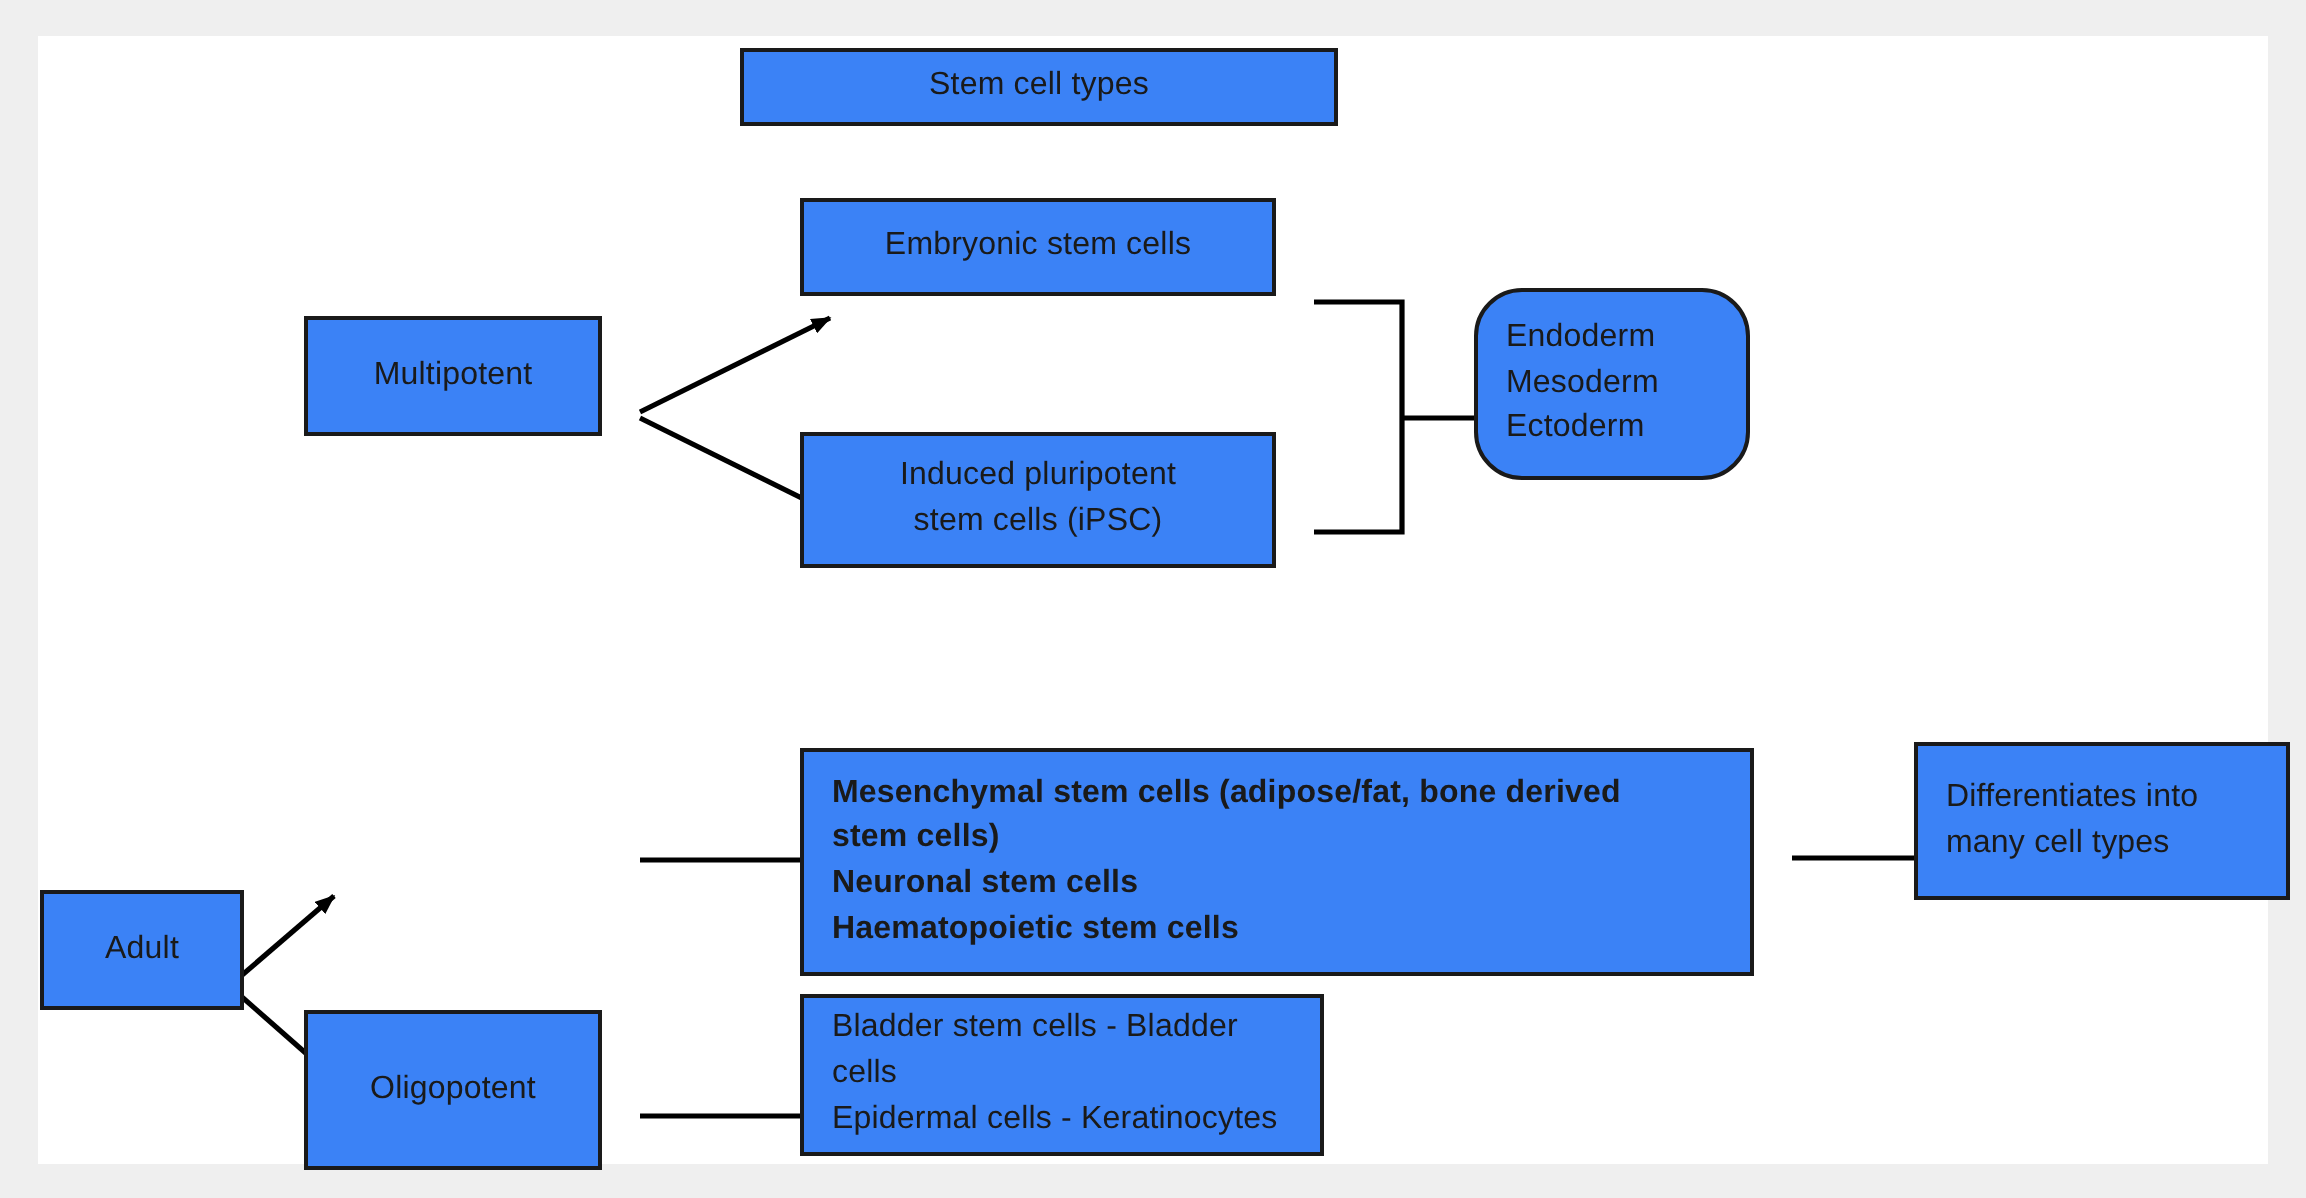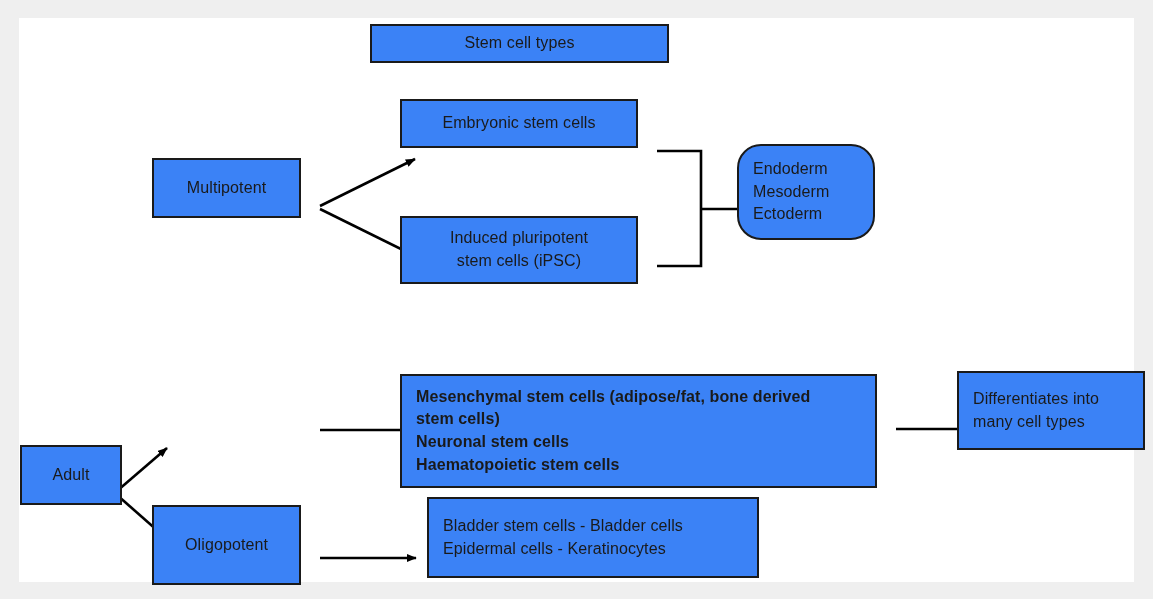--- a/index.html
+++ b/index.html
@@ -120,21 +120,21 @@
     <span class="txt">Oligopotent</span>
   </div>
 
   <div class="node left" style="left:381px; top:356px; width:477px; height:114px;font-weight:bold;">
     <span class="txt">Mesenchymal stem cells (adipose/fat, bone derived
 stem cells)
 Neuronal stem cells
 Haematopoietic stem cells</span>
   </div>
 
-  <div class="node left" style="left:381px; top:479px; width:332px; height:81px;margin-left:27px;">
+  <div class="node left" style="left:381px; top:479px; width:262px; height:81px;">
     <span class="txt">Bladder stem cells - Bladder cells
 Epidermal cells - Keratinocytes</span>
   </div>
 
   <div class="node left" style="left:938px; top:353px; width:188px; height:79px;">
     <span class="txt">Differentiates into
 many cell types</span>
   </div>
 
 </div>

